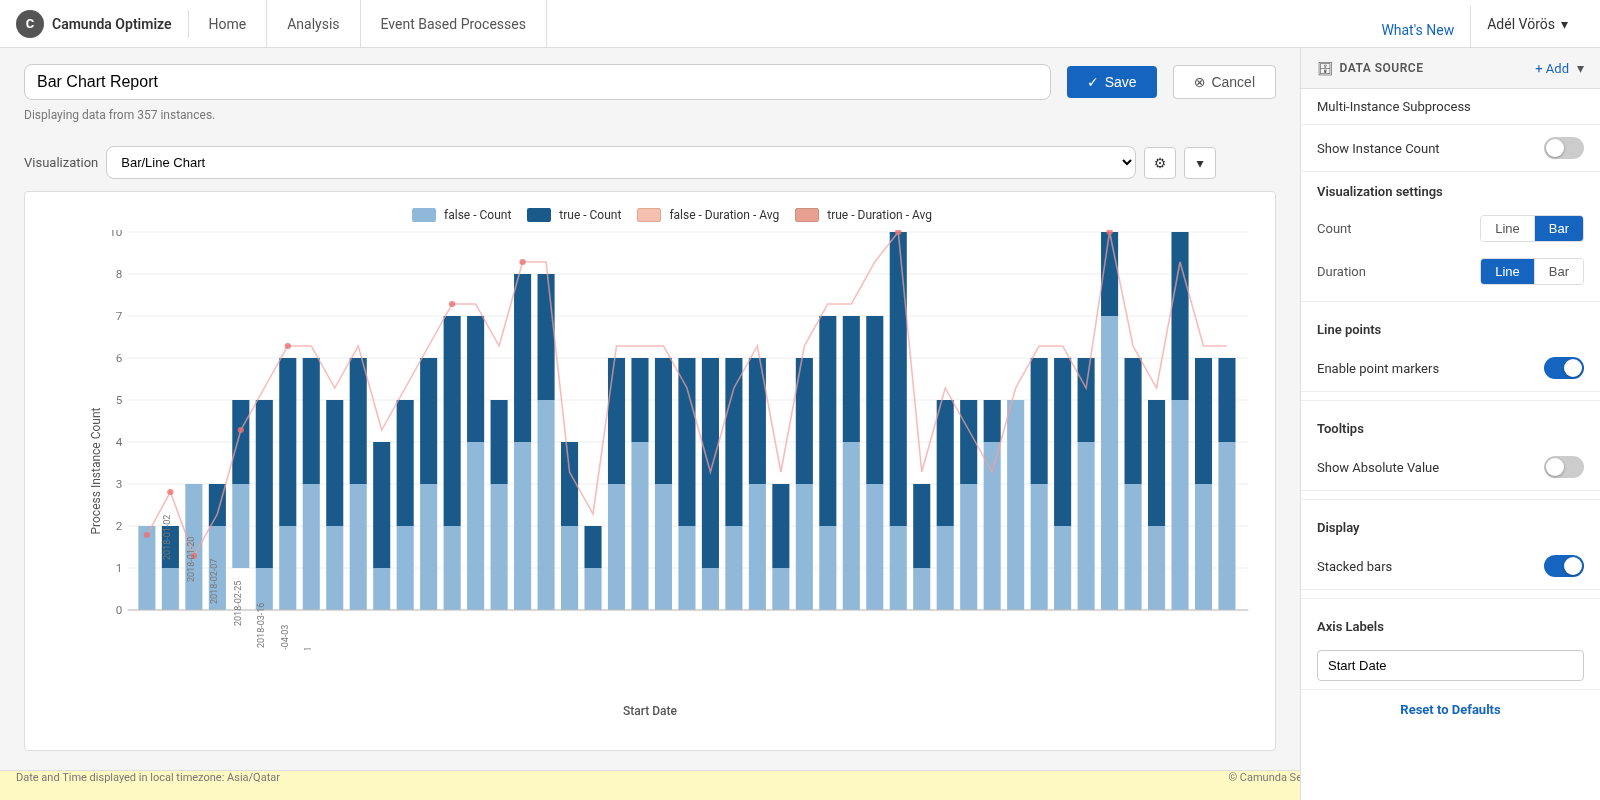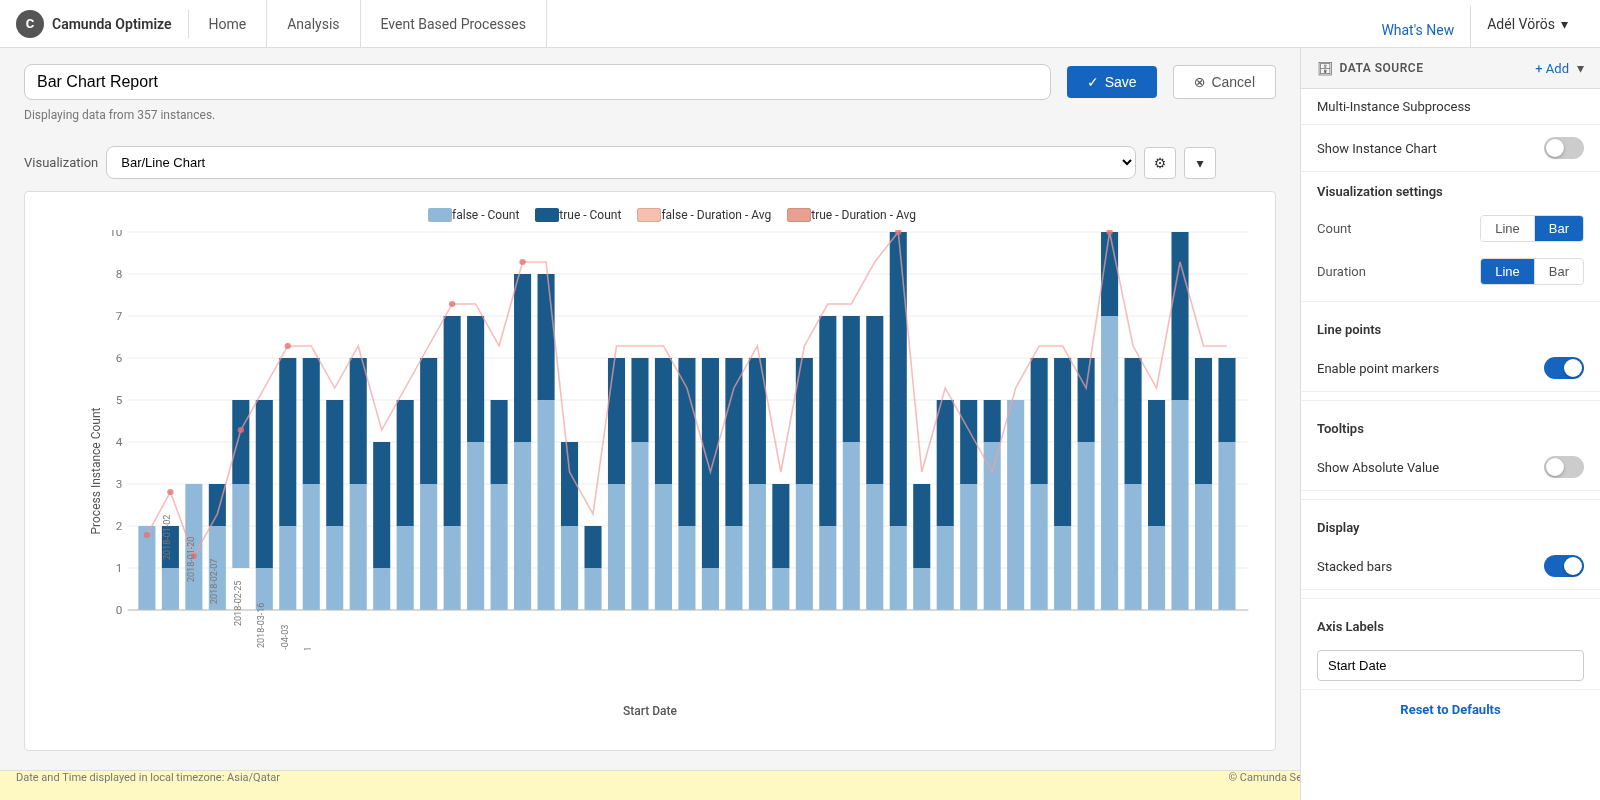--- a/index.html
+++ b/index.html
@@ -46,21 +46,21 @@
     
     .chart-container {
       position: relative; background: #fff; border: 1px solid #ddd; border-radius: 4px;
       padding: 16px 16px 60px 60px;
       height: 560px; overflow: hidden;
     }
     .chart-legend {
       display: flex; align-items: center; gap: 16px; justify-content: center;
       margin-bottom: 8px; font-size: 12px; flex-wrap: wrap;
     }
-    .legend-item { display: flex; align-items: center; gap: 0; }
+    .legend-item { display: flex; align-items: center; gap: 8px; }
     .legend-swatch { width: 24px; height: 14px; border-radius: 2px; }
     .y-axis-label {
       position: absolute; left: 8px; top: 50%; transform: translateY(-50%) rotate(-90deg);
       font-size: 12px; color: #555; white-space: nowrap;
     }
     .x-axis-label {
       position: absolute; bottom: 8px; left: 50%; transform: translateX(-50%);
       font-size: 12px; color: #555; font-weight: 500;
     }
 
@@ -459,21 +459,21 @@
       <span class="panel-add-btn">+ Add</span>
       <span style="cursor:pointer; color:#555;">▾</span>
     </div>
   </div>
 
   
   <div class="data-source-row">Multi-Instance Subprocess</div>
 
   
   <div class="toggle-row">
-    <span class="toggle-label">Show Instance Chart</span>
+    <span class="toggle-label">Show Instance Count</span>
     <div class="toggle"></div>
   </div>
 
   
   <div class="section-header">Visualization settings</div>
 
   
   <div class="setting-row">
     <span class="setting-label">Count</span>
     <div class="btn-group">

